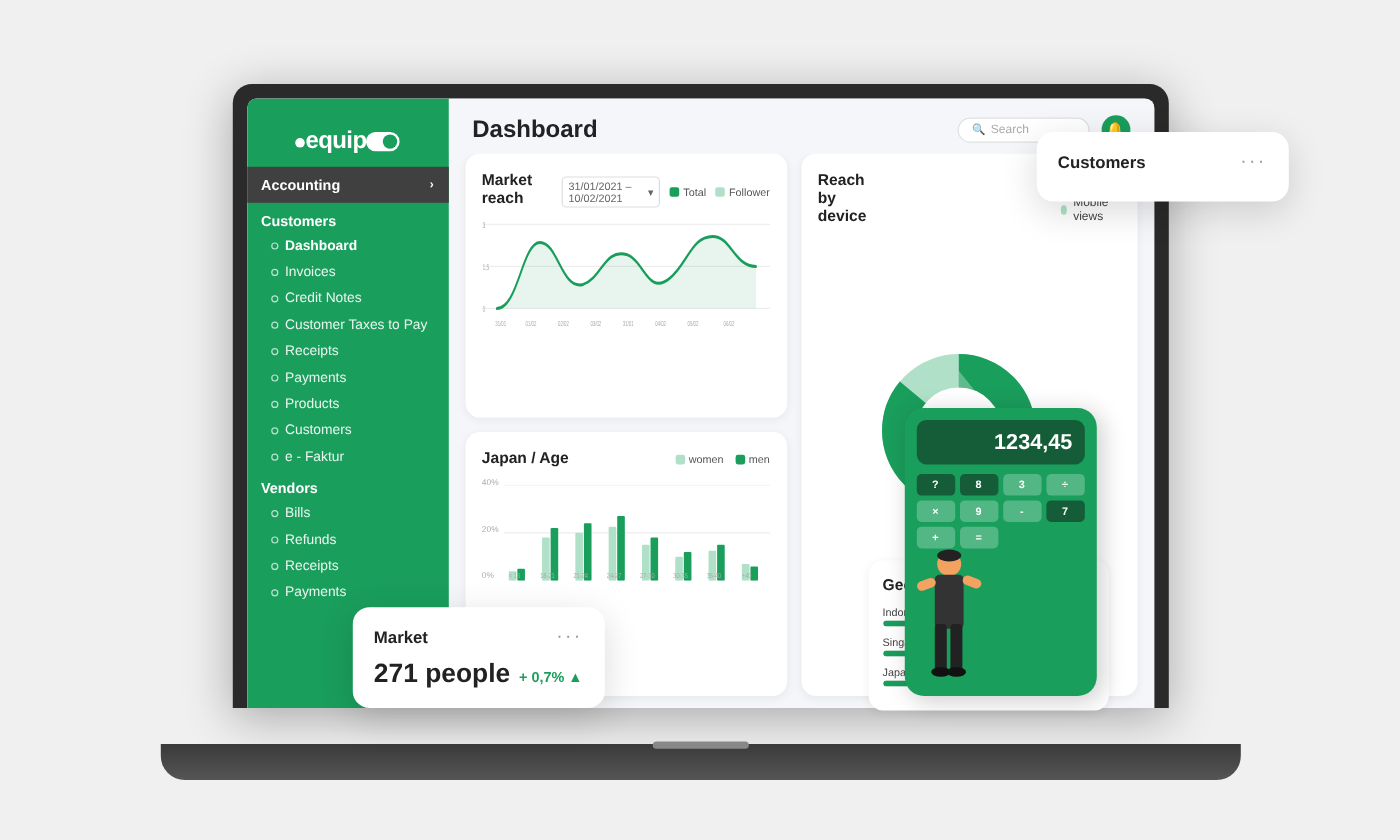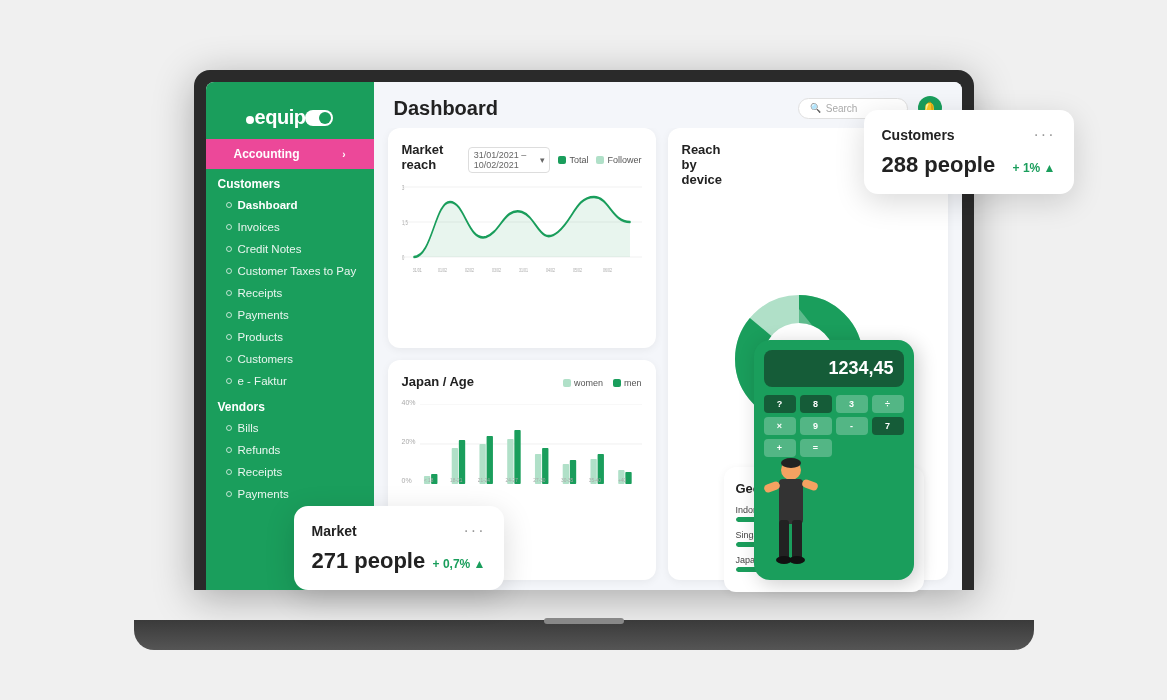--- a/index.html
+++ b/index.html
@@ -97,22 +97,22 @@
     }
     .toggle-switch::after {
       content: '';
       position: absolute;
       right: 2px; top: 2px;
       width: 12px; height: 12px;
       background: #1a9e5c;
       border-radius: 50%;
     }
     .sidebar-category {
-      background: #ec4899;
-      padding: 8px 28px;
+      background: #404040;
+      padding: 8px 12px;
       font-size: 12px;
       font-weight: 600;
       display: flex;
       align-items: center;
       justify-content: space-between;
       cursor: pointer;
     }
     .sidebar-item {
       padding: 5px 12px 5px 20px;
       font-size: 11.5px;
@@ -722,27 +722,20 @@
 
   <div class="laptop-base">
     <div class="laptop-notch"></div>
   </div>
 
   <div class="float-customers">
     <div class="float-card-header">
       <span class="float-card-title">Customers</span>
       <span class="three-dots">···</span>
     </div>
-    <div class="float-card-row">
-      <span class="float-card-value">288 people</span>
-      <span class="float-card-change">
-        <span>+ 1%</span>
-        <span> ▲</span>
-      </span>
-    </div>
   </div>
 
   <div class="float-market">
     <div class="float-card-header">
       <span class="float-card-title">Market</span>
       <span class="three-dots">···</span>
     </div>
     <div class="float-card-row">
       <span class="float-card-value">271 people</span>
       <span class="float-card-change">

